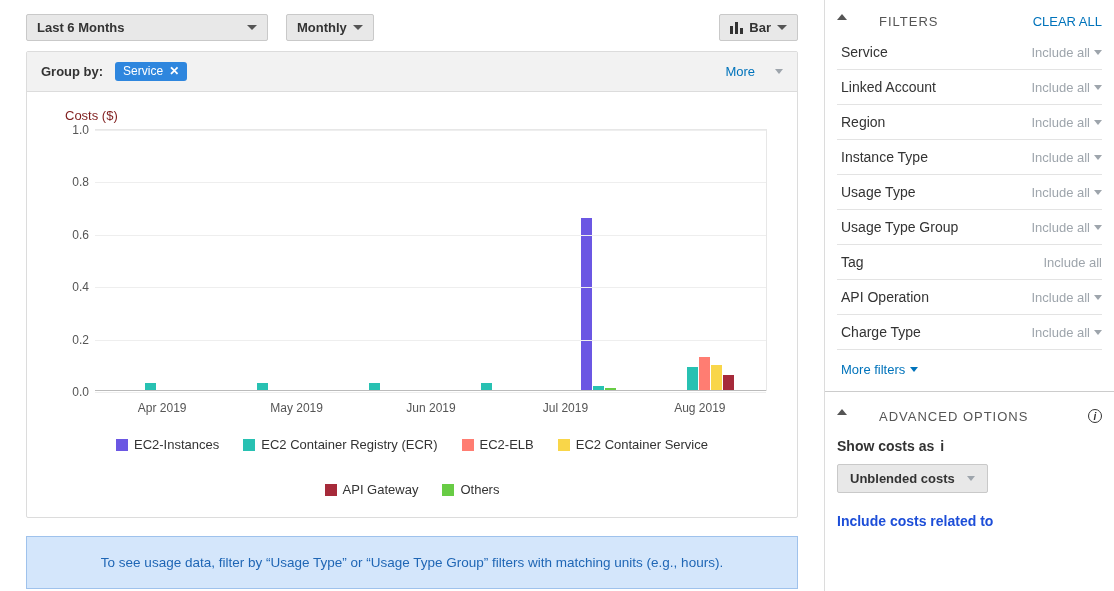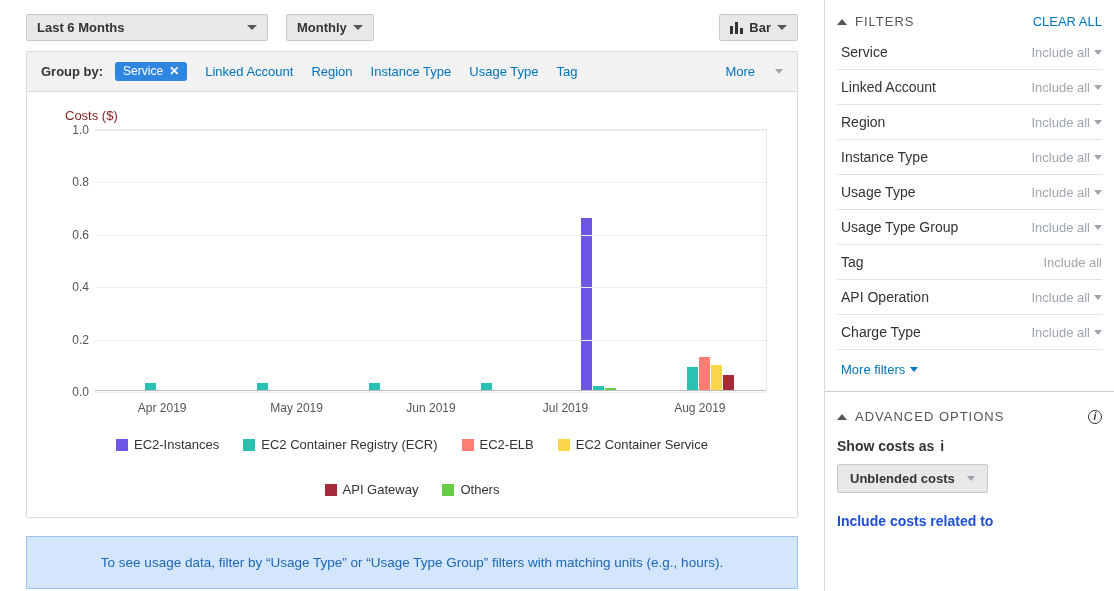--- a/index.html
+++ b/index.html
@@ -103,21 +103,21 @@
     margin:18px 26px 6px 26px;
     background:var(--info-bg);
     border:1px solid var(--info-border);
     color:#1f66b5;
     text-align:center;
     padding:18px 20px;
     font-size:13.5px;
   }
 
   
-  .sec-head{display:flex;align-items:center;padding:6px 0;}
+  .sec-head{display:flex;align-items:flex-start;padding:6px 0;gap:24px;}
   .sec-head .tog{width:0;height:0;border-bottom:6px solid #555;border-left:5px solid transparent;border-right:5px solid transparent;margin-right:8px;}
   .sec-head .title{letter-spacing:1px;color:#555;font-size:13px;}
   .sec-head .clear{margin-left:auto;color:var(--link);cursor:pointer;}
   .sec-head .info-ico{
     margin-left:auto;width:14px;height:14px;border:1.5px solid #333;border-radius:50%;
     display:flex;align-items:center;justify-content:center;font-size:10px;font-weight:bold;font-style:italic;
   }
 
   .filter-row{
     display:flex;justify-content:space-between;align-items:center;
@@ -168,21 +168,20 @@
       </div>
     </div>
 
     <div class="card">
       <div class="groupby">
         <span class="label">Group by:</span>
         <span class="chip">
           <span>Service</span>
           <span class="x">✕</span>
         </span>
-        <span id="gb-opts"><span class="link" style="margin-right: 18px;">Linked Account</span><span class="link" style="margin-right: 18px;">Region</span><span class="link" style="margin-right: 18px;">Instance Type</span><span class="link" style="margin-right: 18px;">Usage Type</span><span class="link" style="margin-right: 18px;">Tag</span></span>
         <span class="more link">
           <span>More</span>
           <span class="caret-down"></span>
         </span>
       </div>
 
       <div class="chart-wrap">
         <div class="chart-title">Costs ($)</div>
         <div class="plot-area" id="plot">
           <div class="bars-row" id="bars">

